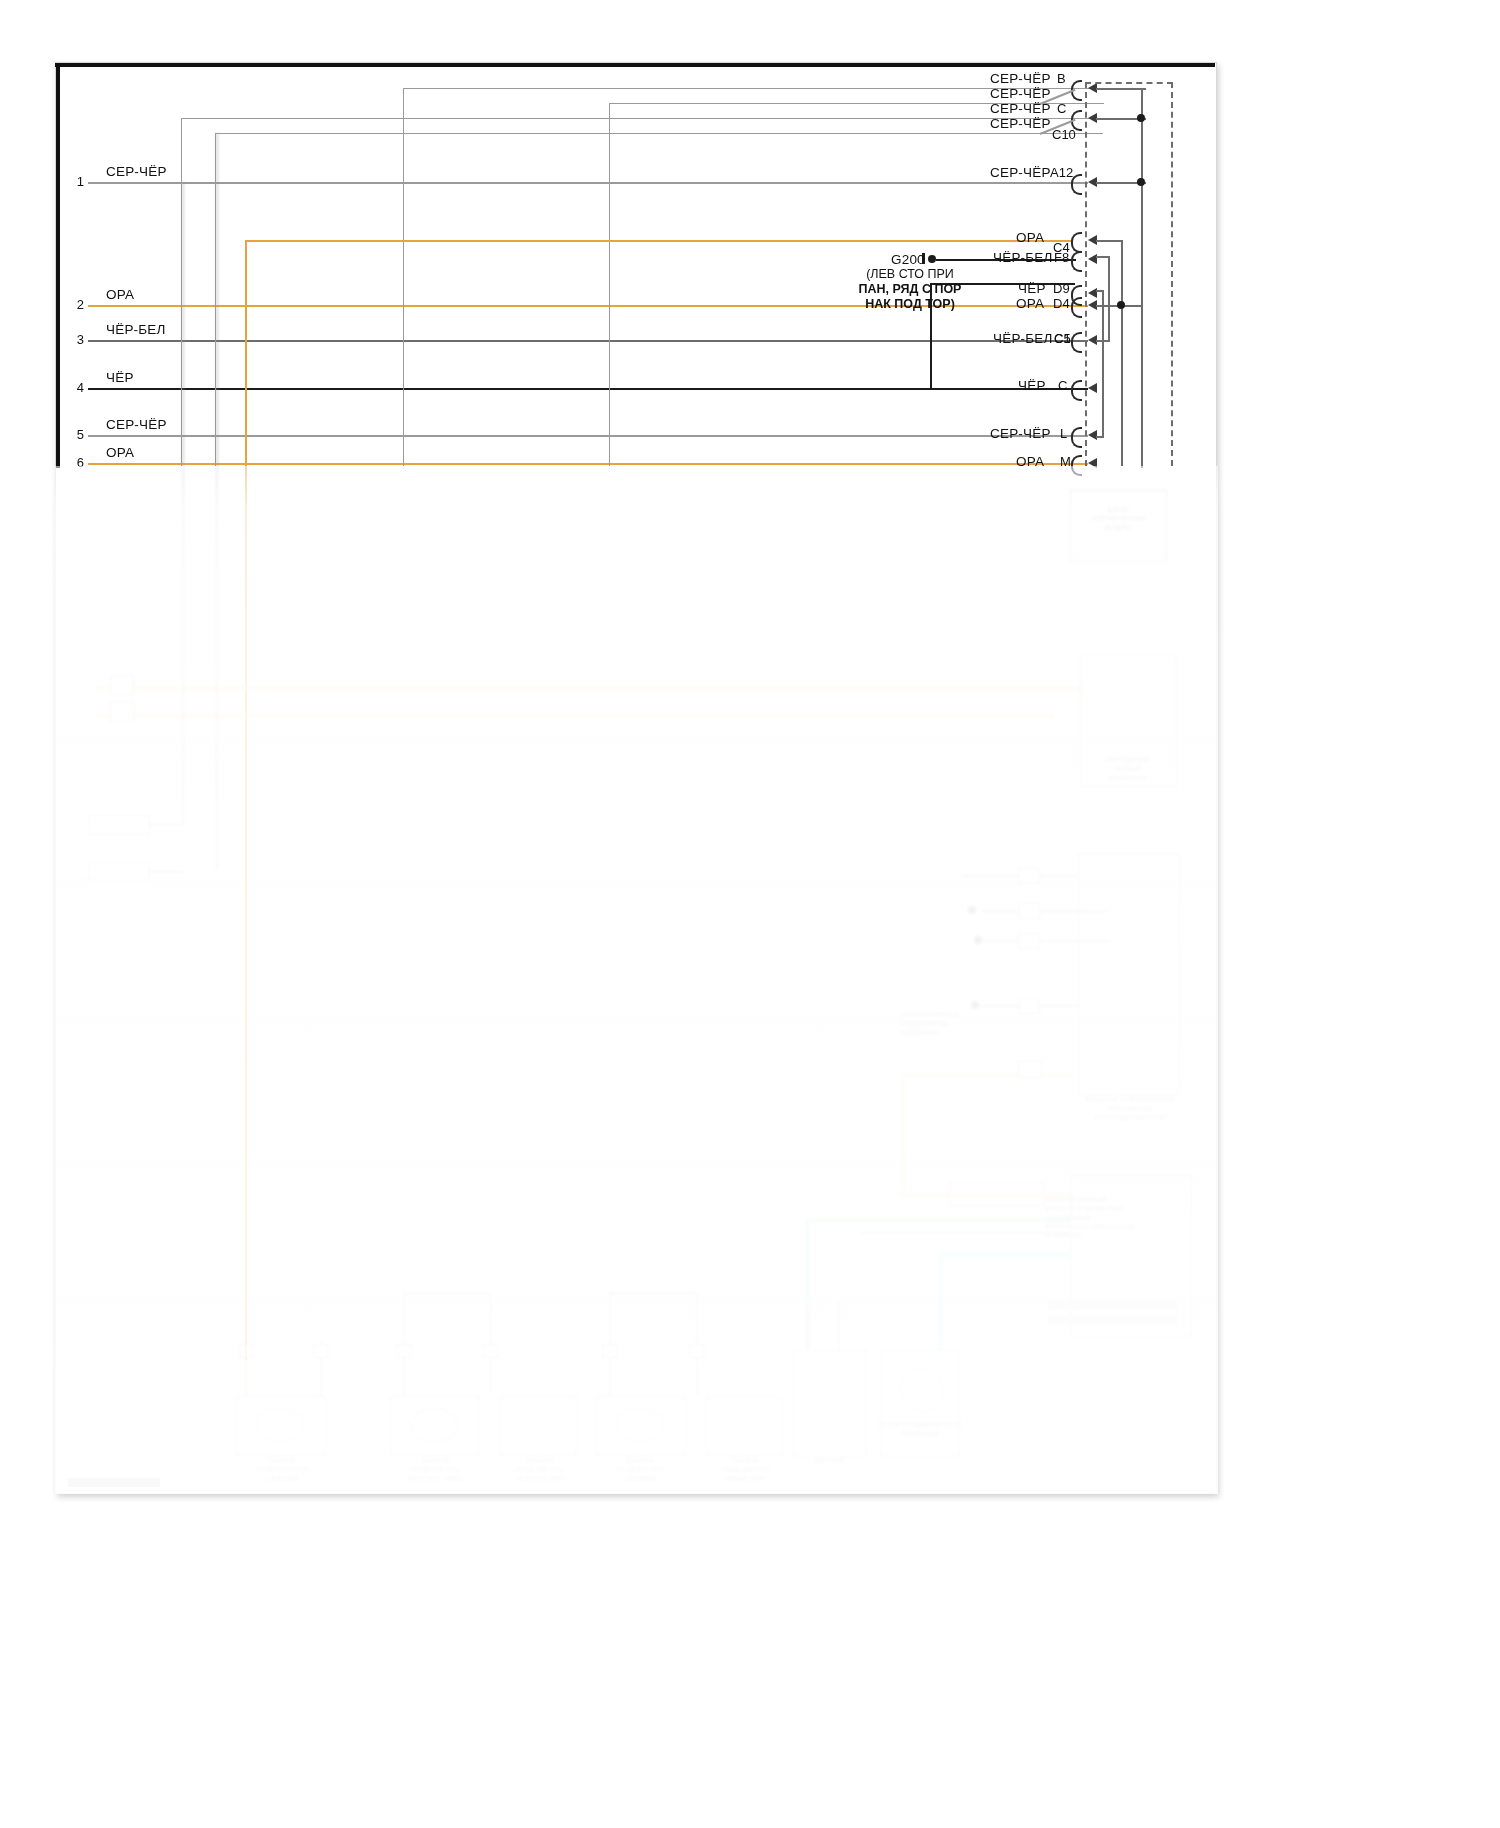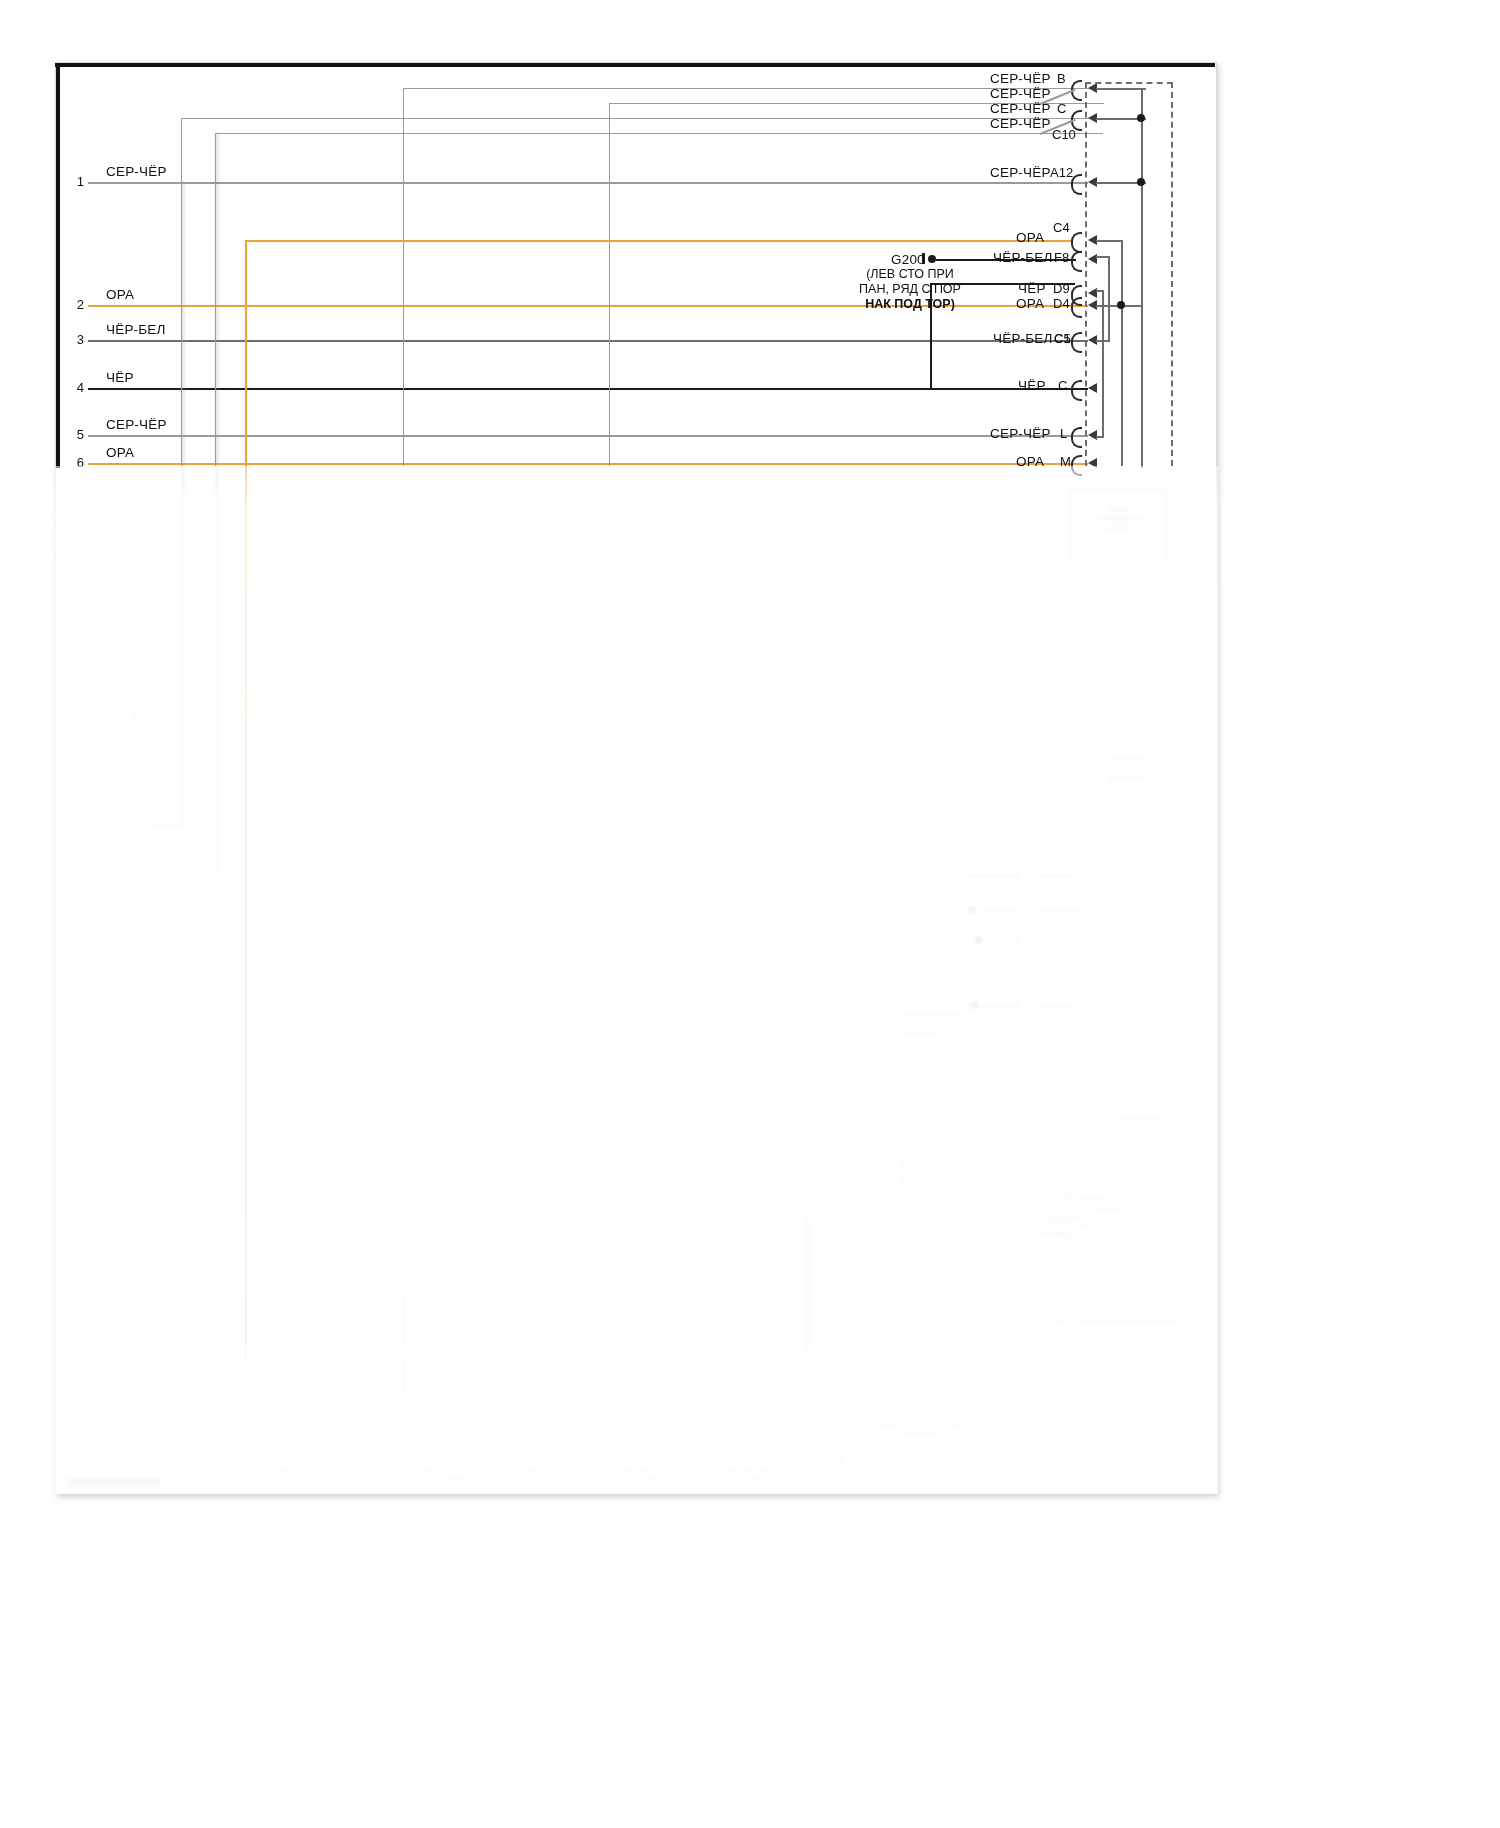--- a/index.html
+++ b/index.html
@@ -250,21 +250,21 @@
   <div class="v c-orange" style="left:245px; top:240px; height:1120px;"></div>
 
   <div class="h c-black" style="left:930px; top:283px; width:145px;"></div>
   <div class="v c-black" style="left:930px; top:283px; height:105px;"></div>
 
   <div class="h c-black" style="left:936px; top:259px; width:140px;"></div>
   <div class="gndbar" style="left:922px; top:253px;"></div>
   <div class="dot" style="left:928px; top:255px;"></div>
   <div class="lbl" style="left:891px; top:252px;">G200</div>
   <div class="gnd-note" style="left:820px; top:267px; width:180px;text-align:center;">(ЛЕВ СТО ПРИ</div>
-  <div class="gnd-note" style="left:820px; top:282px; width:180px;">ПАН, РЯД С ПОР</div>
+  <div class="gnd-note" style="left:820px; top:282px; width:180px;font-weight:bold;">ПАН, РЯД С ПОР</div>
   <div class="gnd-note" style="left:820px; top:297px; width:180px;font-weight:bold;">НАК ПОД ТОР)</div>
 
   <div class="lbl" style="left:990px; top:71px;">СЕР-ЧЁР</div>
   <div class="pin" style="left:1057px; top:71px;">B</div>
   <div class="recep" style="left:1071px; top:80px;"></div>
   <div class="arrowL" style="left:1088px; top:83px;"></div>
   <div class="h c-dgray" style="left:1096px; top:88px; width:50px;"></div>
 
   <div class="lbl" style="left:990px; top:86px;">СЕР-ЧЁР</div>
   <div class="diag" style="left:1040px; top:103px; width:38px; transform: rotate(-22deg);"></div>
@@ -279,21 +279,21 @@
   <div class="pin" style="left:1052px; top:127px;">C10</div>
   <div class="diag" style="left:1040px; top:133px; width:38px; transform: rotate(-22deg);"></div>
 
   <div class="lbl" style="left:990px; top:165px;">СЕР-ЧЁР</div>
   <div class="pin" style="left:1050px; top:165px;">A12</div>
   <div class="recep" style="left:1071px; top:174px;"></div>
   <div class="arrowL" style="left:1088px; top:177px;"></div>
   <div class="h c-dgray" style="left:1096px; top:182px; width:50px;"></div>
 
   <div class="lbl" style="left:1016px; top:230px;">ОРА</div>
-  <div class="pin" style="left:1053px; top:220px;">C4</div>
+  <div class="pin" style="left:1053px; top:240px;">C4</div>
   <div class="recep" style="left:1071px; top:232px;"></div>
   <div class="arrowL" style="left:1088px; top:235px;"></div>
 
   <div class="lbl" style="left:993px; top:250px;">ЧЁР-БЕЛ</div>
   <div class="pin" style="left:1054px; top:250px;">F8</div>
   <div class="recep" style="left:1071px; top:251px;"></div>
   <div class="arrowL" style="left:1088px; top:254px;"></div>
 
   <div class="lbl" style="left:1018px; top:281px;">ЧЁР</div>
   <div class="pin" style="left:1053px; top:281px;">D9</div>

